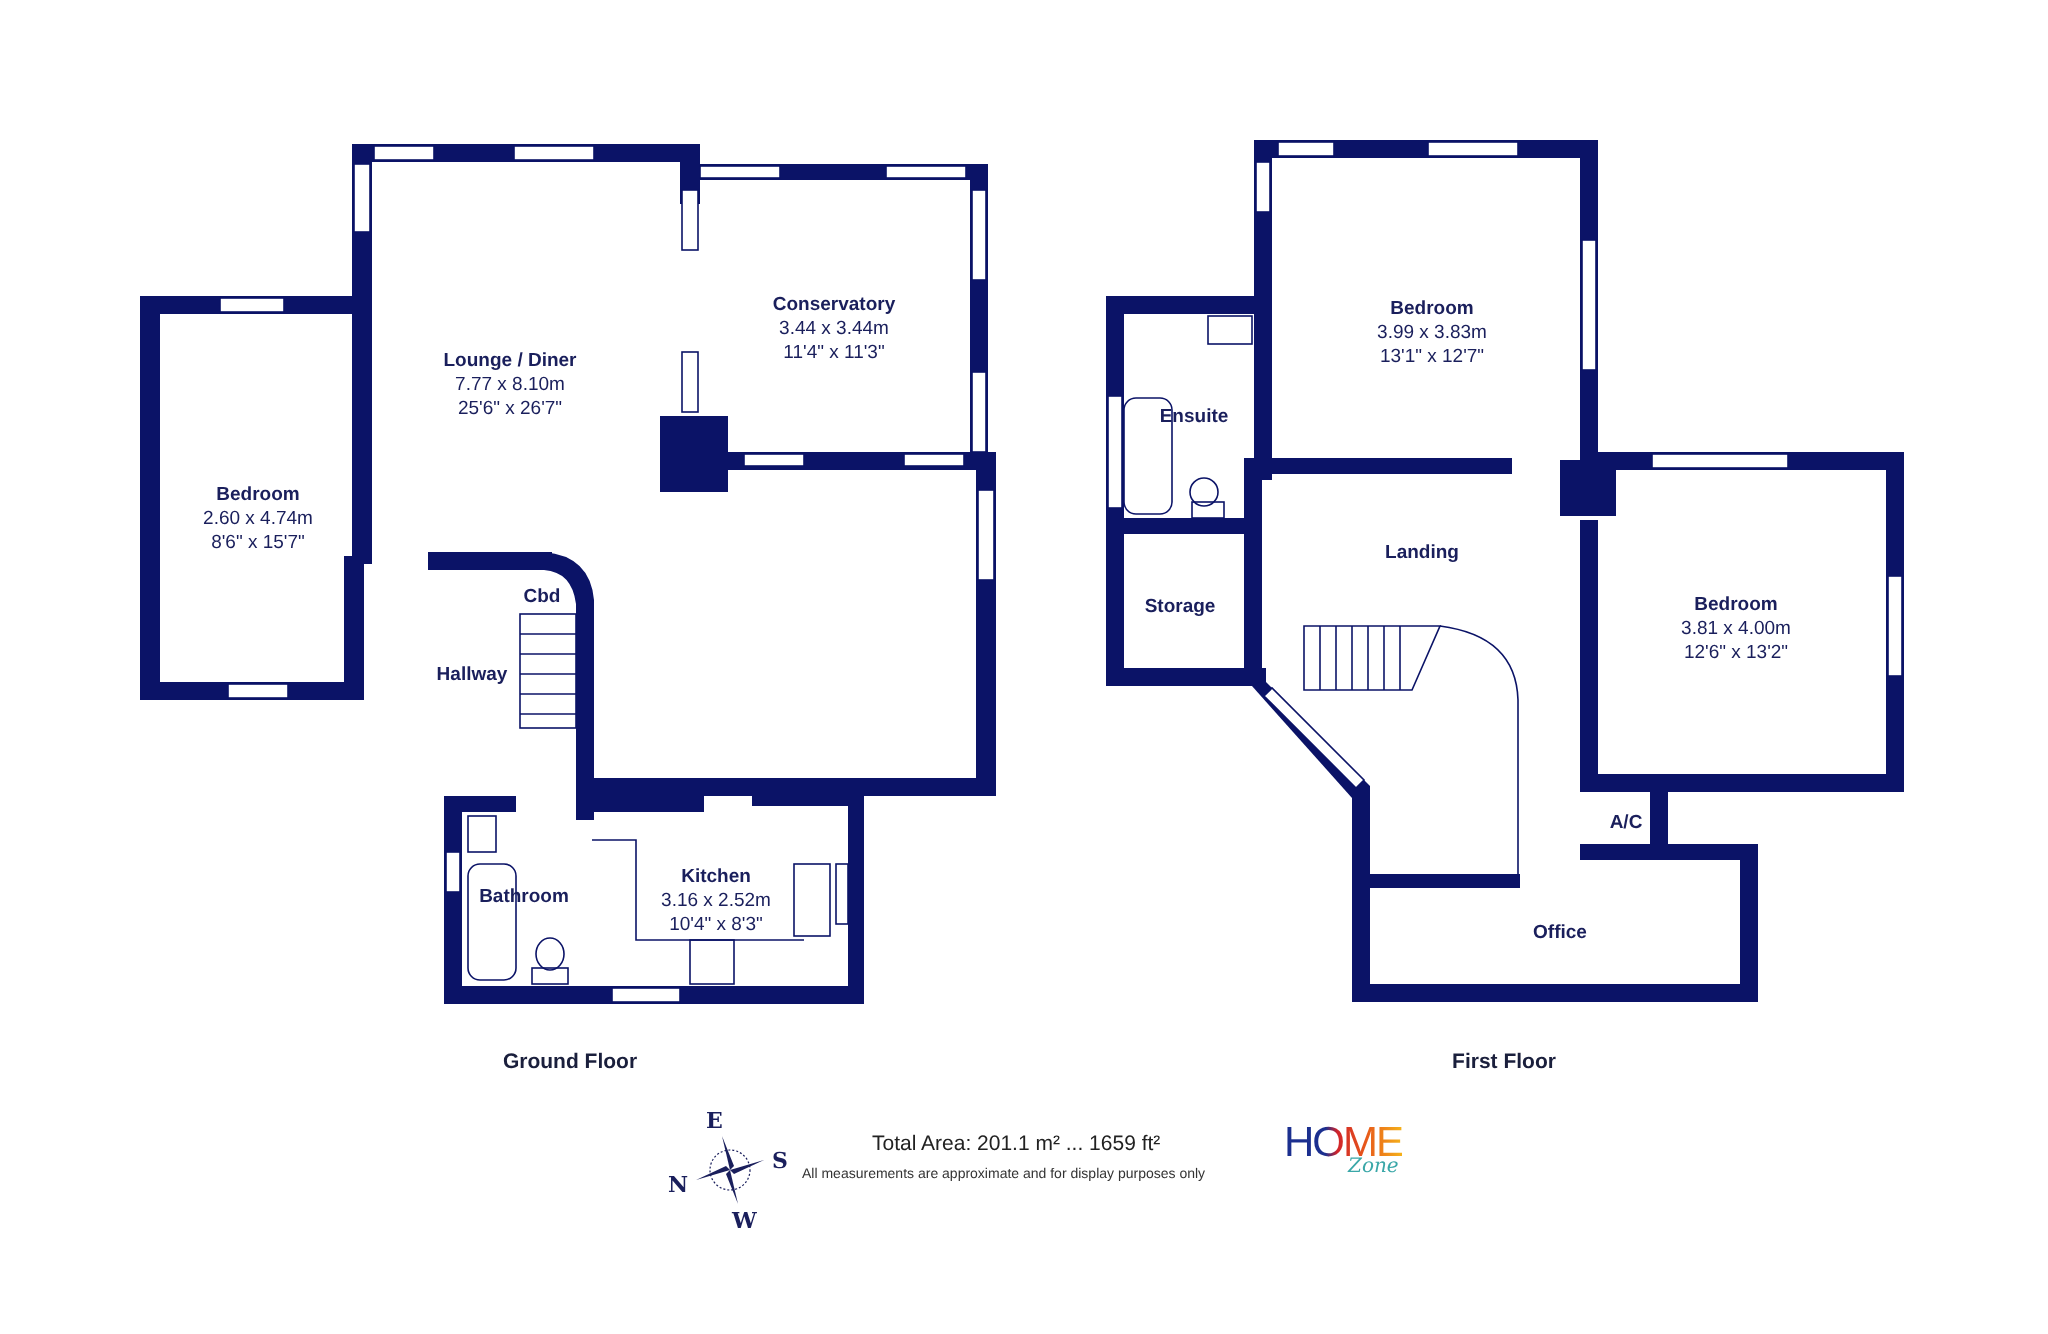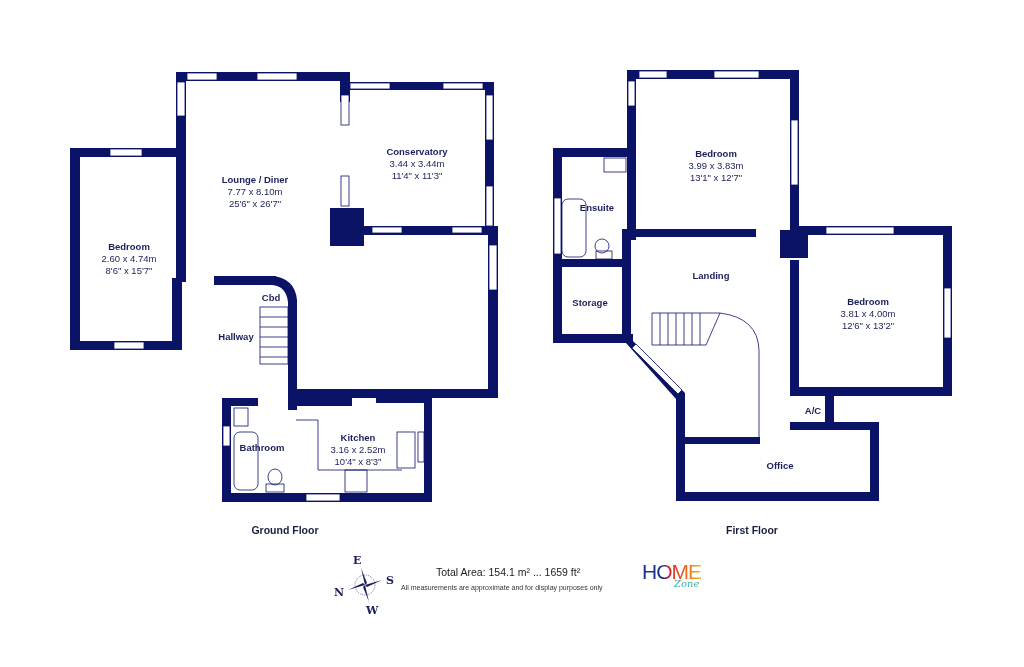--- a/index.html
+++ b/index.html
@@ -181,19 +181,19 @@
     <polygon points="35,29 39,46 33,31" fill="#1a1f5c"></polygon>
     <polygon points="35,29 52,24 37,31" fill="#1a1f5c"></polygon>
     <polygon points="35,29 18,34 33,27" fill="#1a1f5c"></polygon>
   </svg>
   <span style="left:23px;top:-2px">E</span>
   <span style="left:56px;top:18px">S</span>
   <span style="left:4px;top:30px">N</span>
   <span style="left:36px;top:48px">W</span>
 </div>
 
-<div class="footer-total">Total Area: 154.1 m² ... 1659 ft²</div>
+<div class="footer-total">Total Area: 201.1 m² ... 1659 ft²</div>
 <div class="footer-note">All measurements are approximate and for display purposes only</div>
 
 <div class="logo">
   <span class="logo-home">HOME</span>
   <span class="logo-zone">Zone</span>
 </div>
 
 </body></html>

